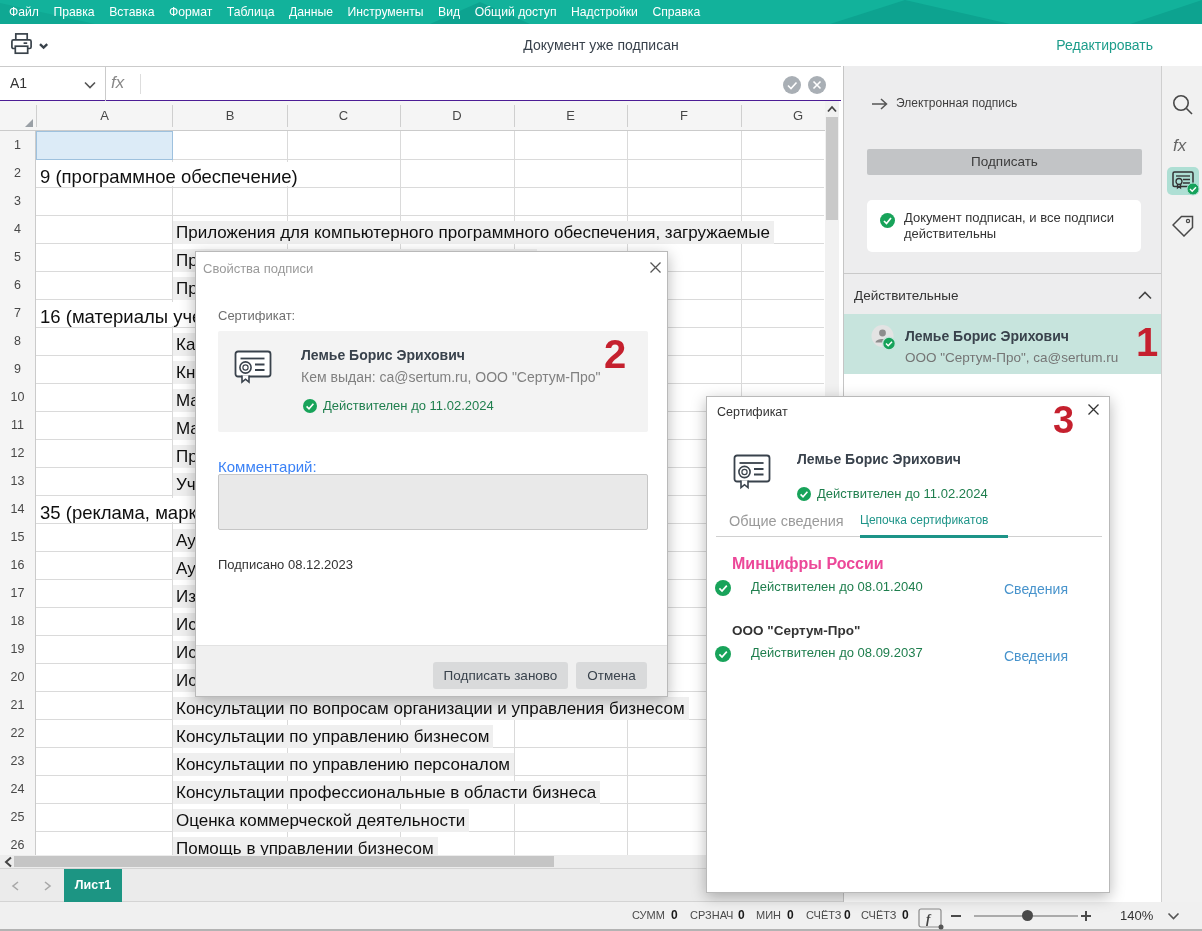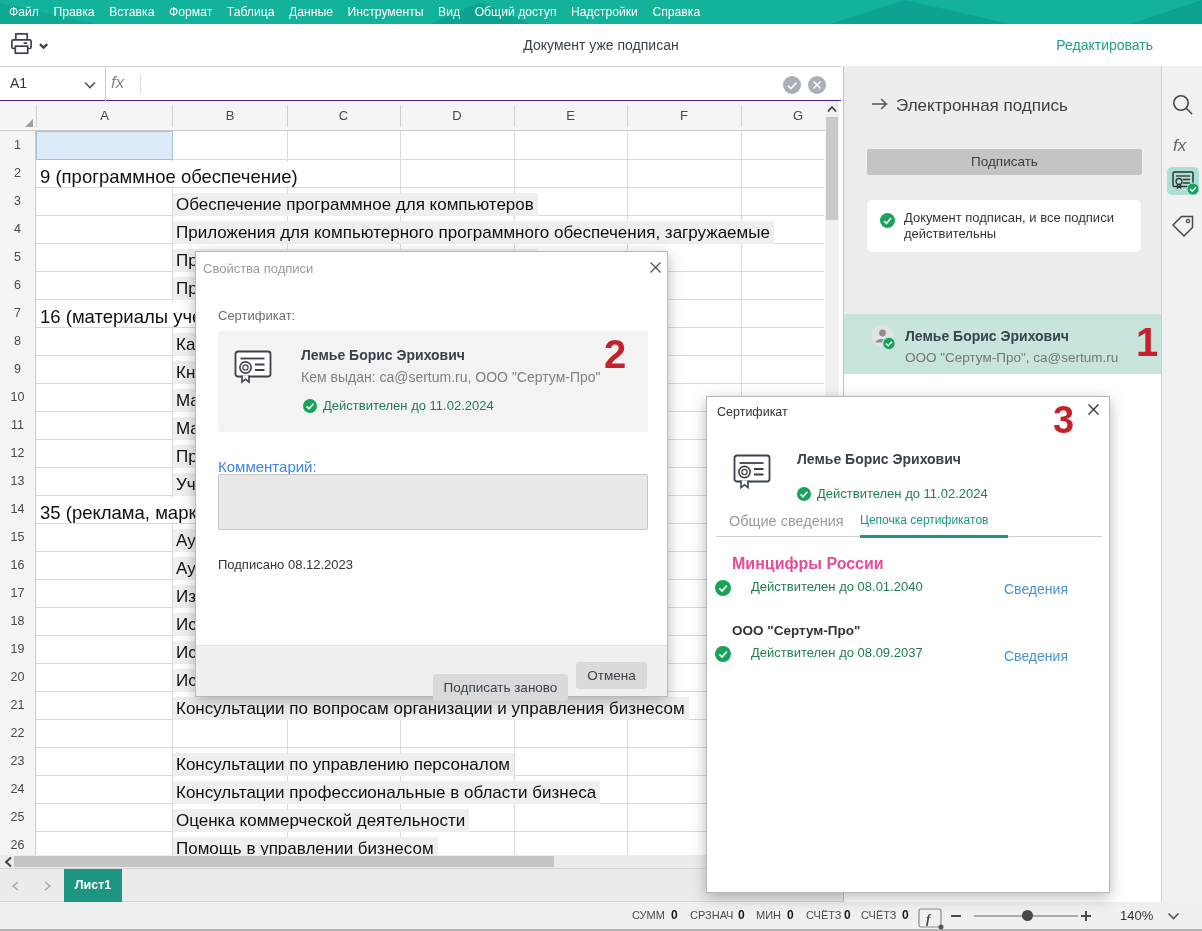--- a/index.html
+++ b/index.html
@@ -43,21 +43,21 @@
 #hsb .thumb { position:absolute; left:14px; top:1px; width:540px; height:11px; background:#c5c5c5; }
 
 #tabbar { position:absolute; left:0; top:868px; width:1202px; height:34px; background:#ebebeb; border-top:1px solid #d4d4d4; border-bottom:1px solid #d4d4d4; }
 #tab1 { position:absolute; left:64px; top:0; width:58px; height:33px; background:#1c9583; color:#fff; font-weight:bold; font-size:12.5px; text-align:center; line-height:33px; }
 #statusbar { position:absolute; left:0; top:902px; width:1202px; height:29px; background:#f0f0f0; border-bottom:2px solid #b3b3b3; font-size:11px; color:#4a4a4a; }
 #statusbar .lbl { position:absolute; top:0; line-height:27px; }
 #statusbar .val { position:absolute; top:0; line-height:27px; font-weight:bold; font-size:12px; color:#1a1a1a; }
 
 #panel { position:absolute; left:843px; top:66px; width:318px; height:836px; background:#ededee; border-left:1px solid #c5c5c5; }
 #panel .white { position:absolute; left:0; top:308px; width:318px; height:528px; background:#fff; }
-#ptitle { position:absolute; left:52px; top:30px; font-size:17px; color:#3e3e3e; }
+#ptitle { position:absolute; left:52px; top:30px; font-size:12px; color:#3e3e3e; }
 #signbtn { position:absolute; left:23px; top:83px; width:275px; height:26px; background:#c2c4c6; border-radius:2px; text-align:center; line-height:26px; font-size:13.5px; color:#3c3c3c; }
 #scard { position:absolute; left:23px; top:134px; width:274px; height:52px; background:#fff; border-radius:5px; }
 #scard .txt { position:absolute; left:37px; top:10px; font-size:13px; color:#333; line-height:16px; }
 #validhdr { position:absolute; left:0; top:207px; width:318px; height:41px; border-top:1px solid #c9c9c9; }
 #validhdr span { position:absolute; left:10px; top:14px; font-size:13.5px; color:#333; }
 #sigrow { position:absolute; left:0; top:248px; width:318px; height:60px; background:#c7e4dd; }
 #sigrow .nm { position:absolute; left:61px; top:14px; font-size:14px; font-weight:bold; color:#39424c; }
 #sigrow .sub { position:absolute; left:61px; top:36px; font-size:13.5px; color:#757575; }
 
 #sidebar { position:absolute; left:1161px; top:66px; width:41px; height:836px; background:#f1f1f1; border-left:1px solid #cfcfcf; }
@@ -206,39 +206,39 @@
       <div style="top:532px">20</div>
       <div style="top:560px">21</div>
       <div style="top:588px">22</div>
       <div style="top:616px">23</div>
       <div style="top:644px">24</div>
       <div style="top:672px">25</div>
       <div style="top:700px">26</div>
     </div>
     <div id="a1cell"></div>
     <div class="ctext" style="left:40px;top:31px">9 (программное обеспечение)</div>
-    <div class="ctext bcol" style="left:173px;top:59px"><b>Обеспечение программное для компьютеров</b></div>
     <div class="ctext bcol" style="left:173px;top:87px"><b>Приложения для компьютерного программного обеспечения, загружаемые</b></div>
     <div class="ctext bcol" style="left:173px;top:115px"><b>Программное обеспечение для компьютеров</b></div>
     <div class="ctext bcol" style="left:173px;top:143px"><b>Программы компьютерные загружаемые</b></div>
     <div class="ctext" style="left:40px;top:171px">16 (материалы учебные и наглядные)</div>
     <div class="ctext bcol" style="left:173px;top:199px"><b>Календари</b></div>
     <div class="ctext bcol" style="left:173px;top:227px"><b>Книги</b></div>
     <div class="ctext bcol" style="left:173px;top:255px"><b>Материалы графические печатные</b></div>
     <div class="ctext bcol" style="left:173px;top:283px"><b>Материалы учебные</b></div>
     <div class="ctext bcol" style="left:173px;top:311px"><b>Принадлежности школьные</b></div>
     <div class="ctext bcol" style="left:173px;top:339px"><b>Учебники</b></div>
     <div class="ctext" style="left:40px;top:367px">35 (реклама, маркетинг)</div>
     <div class="ctext bcol" style="left:173px;top:395px"><b>Аудит коммерческий</b></div>
     <div class="ctext bcol" style="left:173px;top:423px"><b>Аудит финансовый</b></div>
     <div class="ctext bcol" style="left:173px;top:451px"><b>Изучение рынка</b></div>
     <div class="ctext bcol" style="left:173px;top:479px"><b>Исследования в области бизнеса</b></div>
     <div class="ctext bcol" style="left:173px;top:507px"><b>Исследования в области маркетинга</b></div>
     <div class="ctext bcol" style="left:173px;top:535px"><b>Исследования конъюнктурные</b></div>
     <div class="ctext bcol" style="left:173px;top:563px"><b>Консультации по вопросам организации и управления бизнесом</b></div>
+    <div class="ctext bcol" style="left:173px;top:591px"><b>Консультации по управлению бизнесом</b></div>
     <div class="ctext bcol" style="left:173px;top:619px"><b>Консультации по управлению персоналом</b></div>
     <div class="ctext bcol" style="left:173px;top:675px"><b>Оценка коммерческой деятельности</b></div>
     <div class="ctext bcol" style="left:173px;top:647px"><b>Консультации профессиональные в области бизнеса</b></div>
     <div class="ctext bcol" style="left:173px;top:703px"><b>Помощь в управлении бизнесом</b></div>
   </div>
 
 <div id="vsb">
   <svg class="abs" style="left:2px;top:4px" width="10" height="8">
       <path d="M1 6.5 L5 2 L9 6.5" fill="none" stroke="#444" stroke-width="1.8"></path>
     </svg>
@@ -294,20 +294,26 @@
       <path d="M1 6 L15 6 M10 1 L15.5 6 L10 11" fill="none" stroke="#555" stroke-width="1.5"></path>
     </svg>
   <div id="ptitle">Электронная подпись</div>
   <div id="signbtn">Подписать</div>
   <div id="scard">
     <div class="gcheck abs" style="left:13px;top:11px;width:15px;height:15px"><svg width="15" height="15">
           <path d="M4 8 L6.5 10.5 L11 5" fill="none" stroke="#fff" stroke-width="1.7"></path>
         </svg></div>
     <div class="txt">Документ подписан, и все подписи<br>действительны</div>
   </div>
+  <div id="validhdr">
+    <span>Действительные</span>
+    <svg class="abs" style="left:294px;top:17px" width="14" height="9">
+        <path d="M1 7.5 L7 1.5 L13 7.5" fill="none" stroke="#444" stroke-width="1.6"></path>
+      </svg>
+  </div>
   <div id="sigrow">
     <svg class="abs" style="left:25px;top:10px" width="30" height="30">
       <circle cx="13.5" cy="12" r="11" fill="#e3e3e3"></circle>
       <circle cx="13.5" cy="9" r="3.4" fill="#8d8d8d"></circle>
       <path d="M6.5 18.5 C6.5 13.8 20.5 13.8 20.5 18.5 Z" fill="#8d8d8d"></path>
       <circle cx="20" cy="19.5" r="6.4" fill="#16a25a" stroke="#c7e4dd" stroke-width="1.4"></circle>
       <path d="M17 19.5 L19.2 21.7 L23 17.7" fill="none" stroke="#fff" stroke-width="1.5"></path>
     </svg>
     <div class="nm">Лемье Борис Эрихович</div>
     <div class="sub">ООО "Сертум-Про", ca@sertum.ru</div>
@@ -361,21 +367,21 @@
       <span class="gcheck"><svg width="14" height="14">
             <path d="M3.6 7.4 L6 9.8 L10.4 4.8" fill="none" stroke="#fff" stroke-width="1.6"></path>
           </svg></span><span class="greenline">Действителен до 11.02.2024</span>
     </div>
     <div class="rednum" style="left:386px;top:3px">2</div>
   </div>
   <div class="abs" style="left:22px;top:206px;font-size:15px;color:#3b82f6">Комментарий:</div>
   <div class="abs" style="left:22px;top:222px;width:430px;height:56px;background:#e9e9e9;border:1px solid #c6c6c6;border-radius:2px"></div>
   <div class="abs" style="left:22px;top:305px;font-size:13px;color:#333">Подписано 08.12.2023</div>
   <div class="dfoot" style="height:51px">
-    <div class="btn" style="left:237px;top:28px;width:135px;height:27px;line-height:27px">Подписать заново</div>
+    <div class="btn" style="left:237px;top:16px;width:135px;height:27px;line-height:27px">Подписать заново</div>
     <div class="btn" style="left:380px;top:16px;width:71px;height:27px;line-height:27px">Отмена</div>
   </div>
 </div>
 
 <div id="dlg2" class="dlg">
   <div class="abs" style="left:10px;top:8px;font-size:12.5px;color:#333">Сертификат</div>
   <div class="rednum" style="left:346px;top:4px;font-size:38px">3</div>
   <svg class="abs" style="left:380px;top:6px" width="13" height="13">
       <path d="M1.5 1.5 L11.5 11.5 M11.5 1.5 L1.5 11.5" stroke="#333" stroke-width="1.3"></path>
     </svg>

